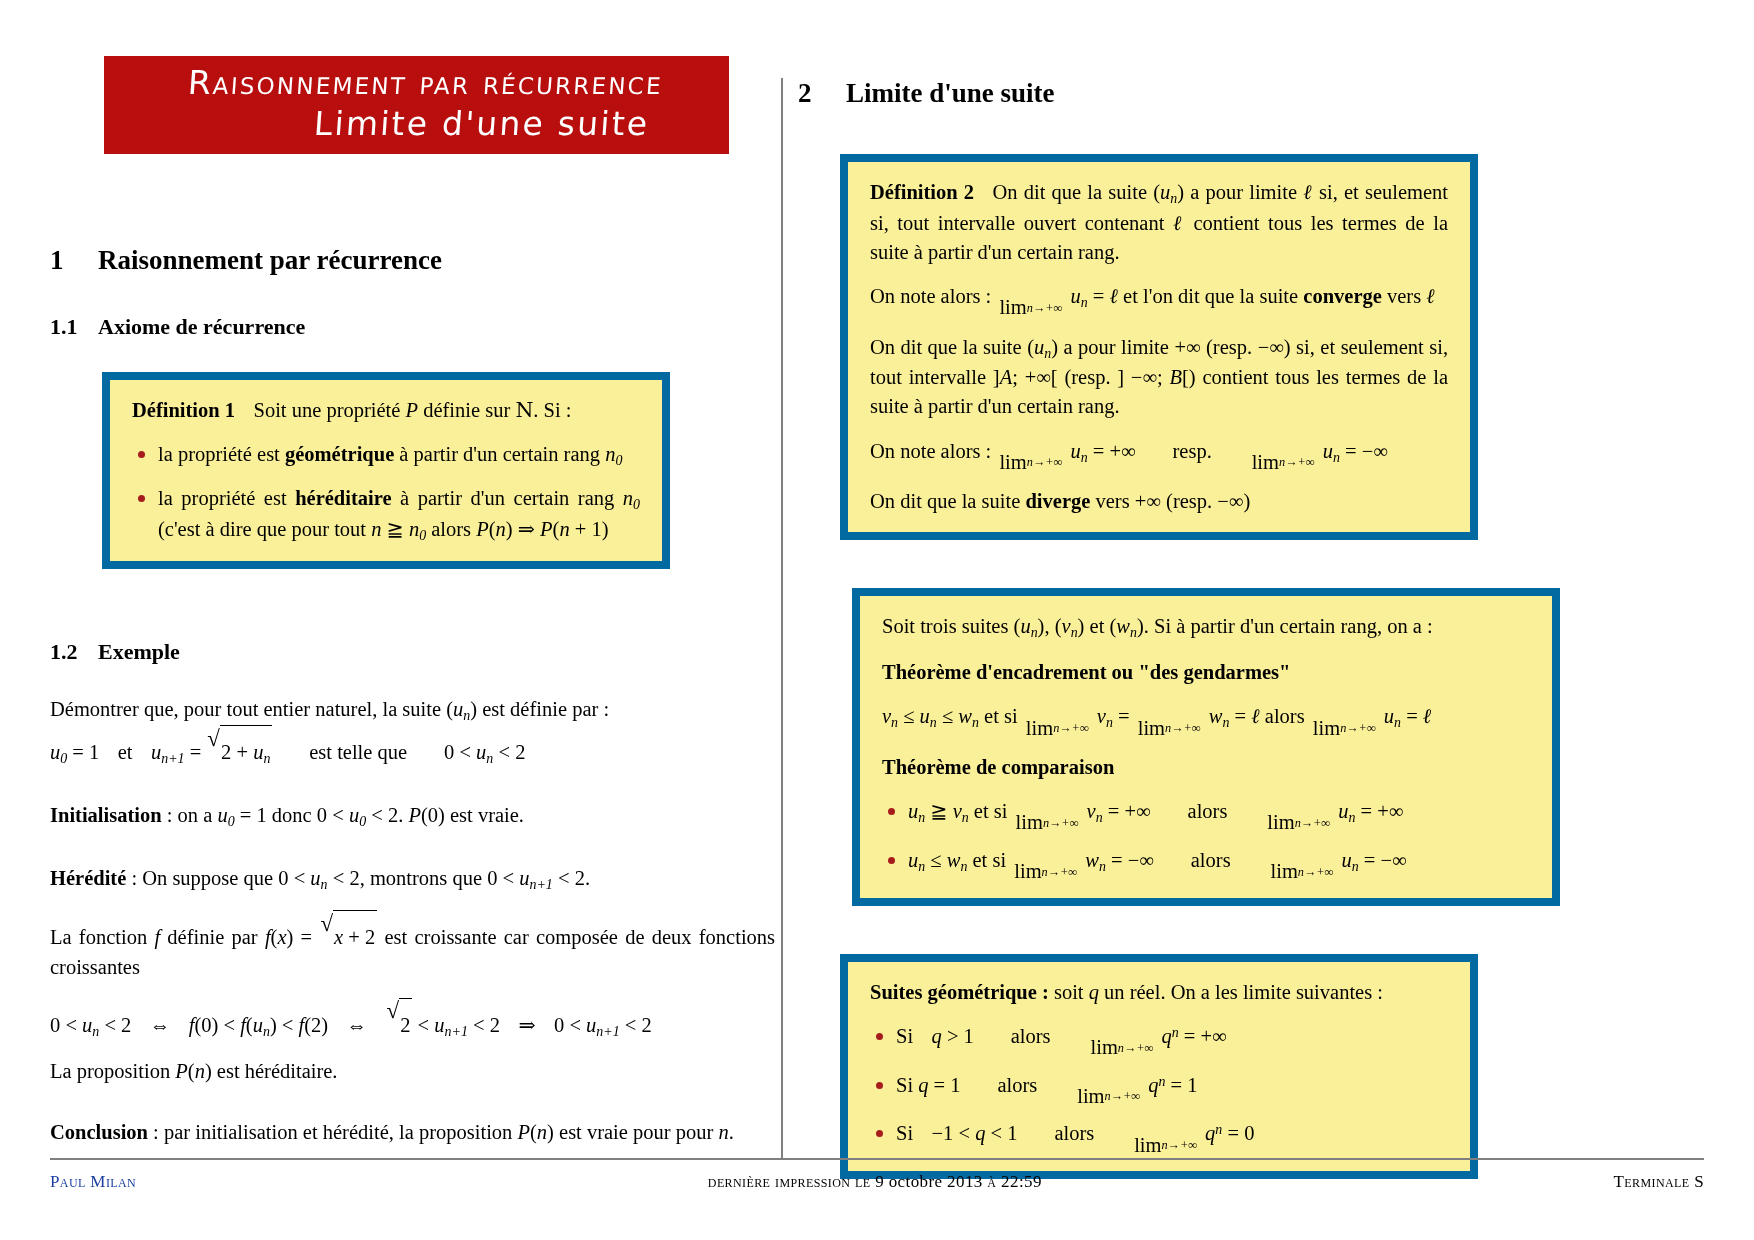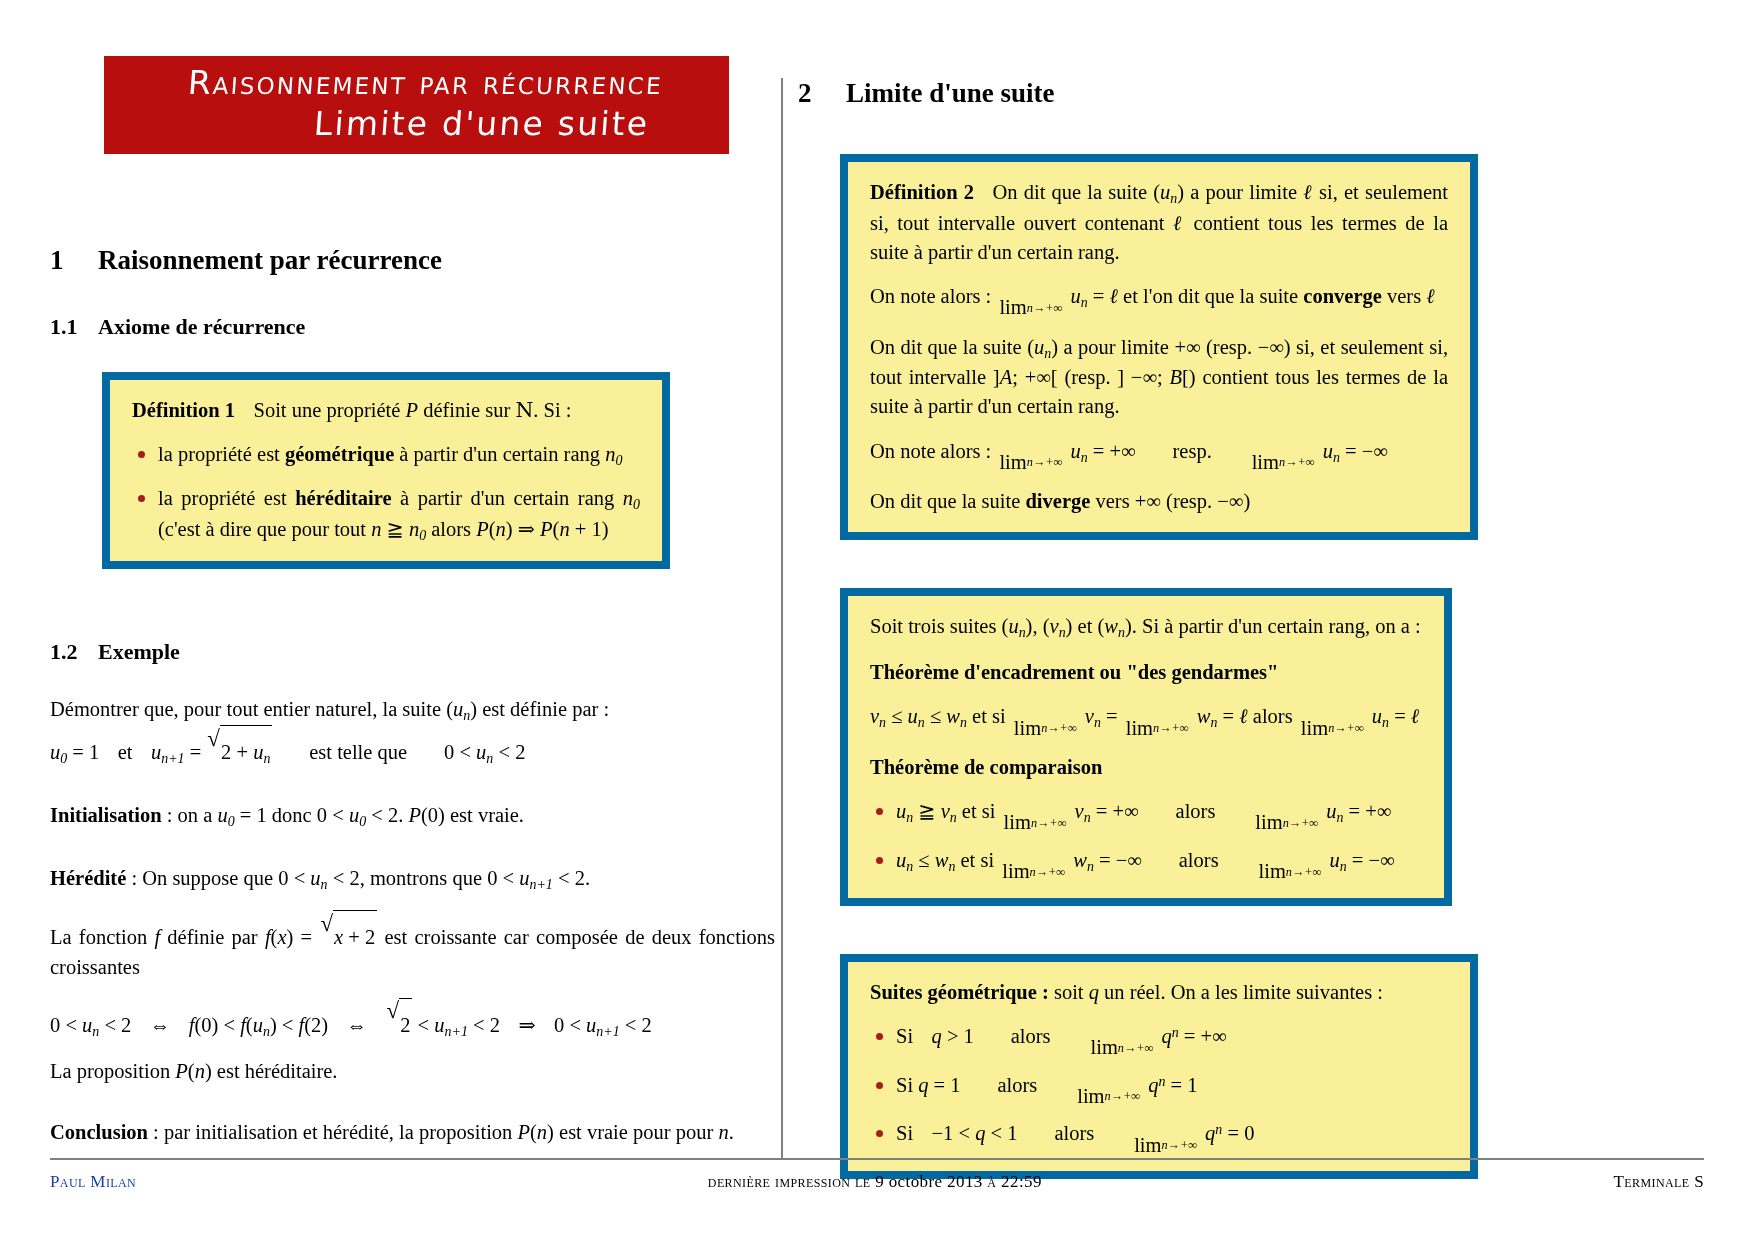--- a/index.html
+++ b/index.html
@@ -391,21 +391,21 @@
     <p>
       <span>On dit que la suite</span>
       <b class="hd">diverge</b>
       <span>vers</span>
       <span class="mo">+∞</span> (resp. <span class="mo">−∞</span>)
     </p>
   </div>
 
   <div style="height:48px"></div>
 
-  <div class="ybox body-text" style="margin-left:42px; width:612px;">
+  <div class="ybox body-text" style="margin-left:54px; width:708px;">
     <p>
       <span>Soit trois suites</span>
       <span class="mo">(</span><span class="mi">u</span><sub>n</sub><span class="mo">)</span>, <span class="mo">(</span><span class="mi">v</span><sub>n</sub><span class="mo">)</span> et <span class="mo">(</span><span class="mi">w</span><sub>n</sub><span class="mo">)</span><span>. Si à partir d'un certain rang, on a :</span>
     </p>
 
     <p>
       <b class="hd">Théorème d'encadrement ou "des gendarmes"</b>
     </p>
 
     <p>

